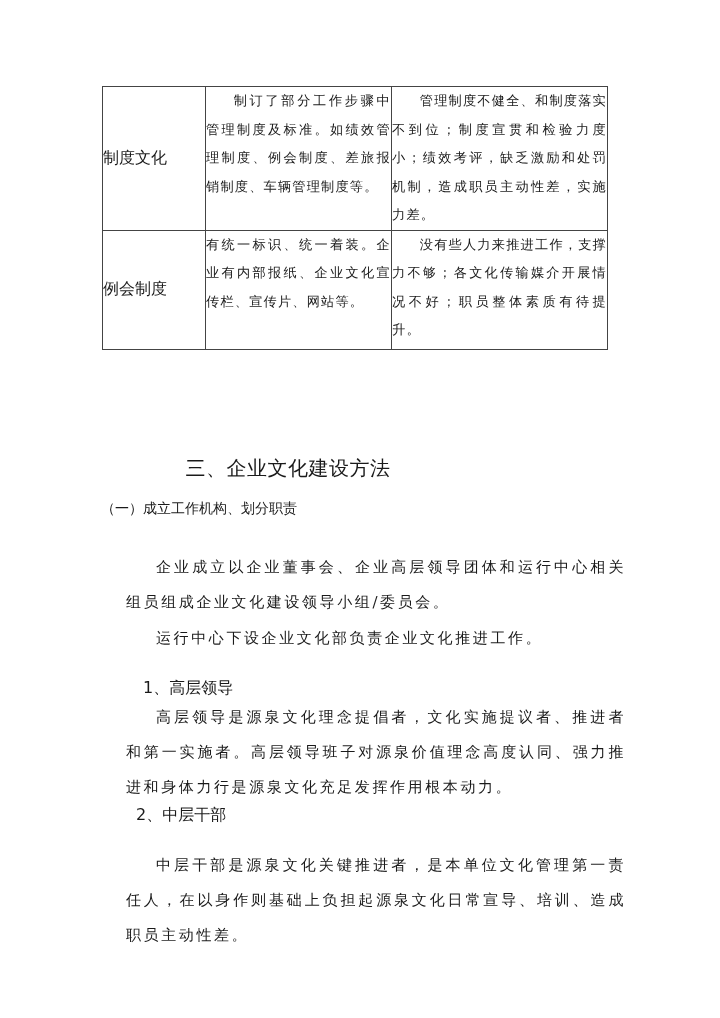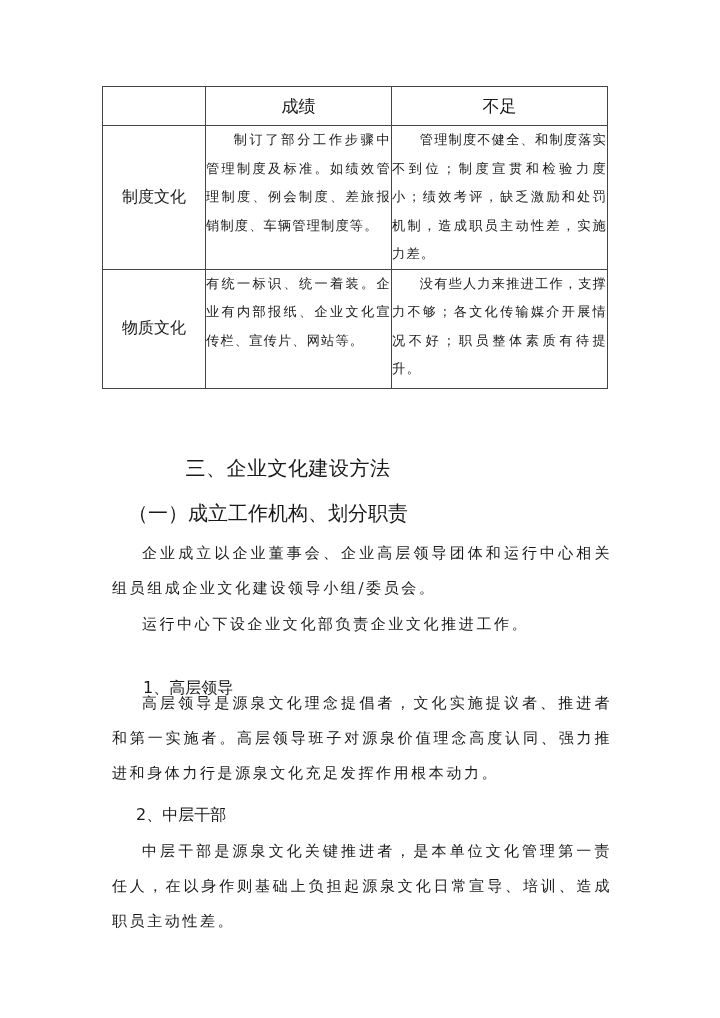--- a/index.html
+++ b/index.html
@@ -14,63 +14,58 @@
     }
     table.culture td, table.culture th {
       border: 1.2px solid #444;
       vertical-align: top;
       padding: 0;
     }
     table.culture th {
       height: 38px; font-weight: normal; font-size: 17px;
       text-align: center; vertical-align: middle;
     }
-    .rowhead { text-align: center; vertical-align: middle !important; font-size: 16px; }
+    .rowhead { vertical-align: middle !important; font-size: 16px; }
     .cell {
       font-size: 13.2px; line-height: 28.5px; letter-spacing: 1.2px;
       padding: 2px 5px 0 5px; text-align: justify;
     }
     .cell.indent { text-indent: 2.1em; }
     tr.r1 td { height: 141px; }
     tr.r2 td { height: 118px; margin-top: 42px; }
 
     .h1 {
       position: absolute; left: 0; width: 576px; top: 455px;
       text-align: center; font-size: 20px; font-weight: normal; letter-spacing: 0.5px;
     }
-    .h2 { position: absolute; left: 128px; top: 500px; font-size: 20px; }
+    .h2 { position: absolute; left: 101px; top: 500px; font-size: 14px; }
     .h3 { position: absolute; font-size: 16px; }
     .para {
       position: absolute; left: 112px; width: 500px;
       font-size: 15px; line-height: 35px; letter-spacing: 2.6px;
-      text-indent: 2em; text-align: justify; margin: 0;
+      text-indent: 2em; text-align: justify; margin: 14px;
     }
   </style>
 </head>
 <body>
 
 <table class="culture">
   <colgroup>
     <col style="width:103px">
     <col style="width:186px">
     <col style="width:216px">
   </colgroup>
   <tbody>
-      <tr>
-    <th class="sans"></th>
-    <th class="sans">成绩</th>
-    <th class="sans">不足</th>
-  </tr>
   <tr class="r1">
     <td class="rowhead sans">制度文化</td>
     <td class="cell indent serif">制订了部分工作步骤中管理制度及标准。如绩效管理制度、例会制度、差旅报销制度、车辆管理制度等。</td>
     <td class="cell indent serif">管理制度不健全、和制度落实不到位；制度宣贯和检验力度小；绩效考评，缺乏激励和处罚机制，造成职员主动性差，实施力差。</td>
   </tr>
   <tr class="r2">
-    <td class="rowhead sans">物质文化</td>
+    <td class="rowhead sans">例会制度</td>
     <td class="cell serif">有统一标识、统一着装。企业有内部报纸、企业文化宣传栏、宣传片、网站等。</td>
     <td class="cell indent serif">没有些人力来推进工作，支撑力不够；各文化传输媒介开展情况不好；职员整体素质有待提升。</td>
   </tr>
 </tbody>
   </table>
 
 <div class="h1 sans">三、企业文化建设方法</div>
 <div class="h2 sans">（一）成立工作机构、划分职责</div>
 
 <p class="para serif" style="top:536px;">企业成立以企业董事会、企业高层领导团体和运行中心相关组员组成企业文化建设领导小组/委员会。</p>

